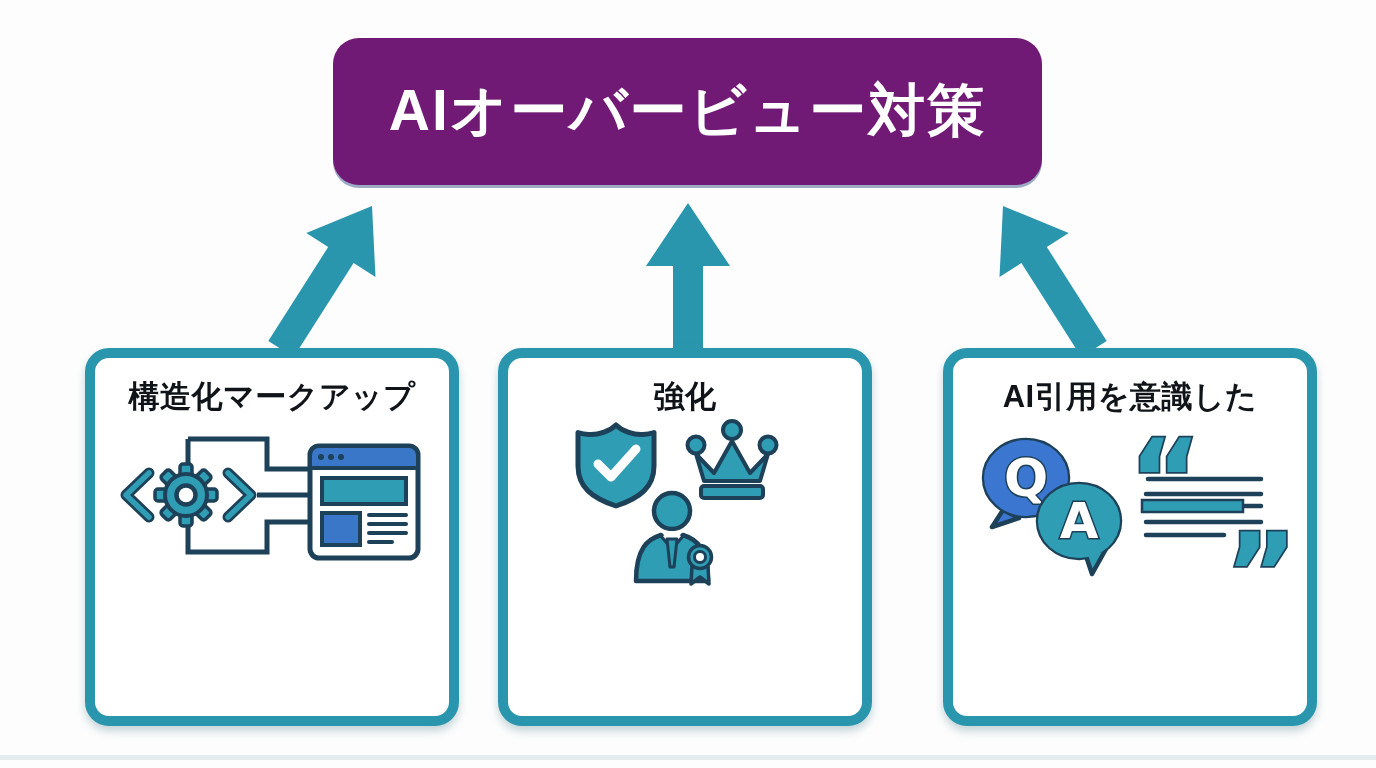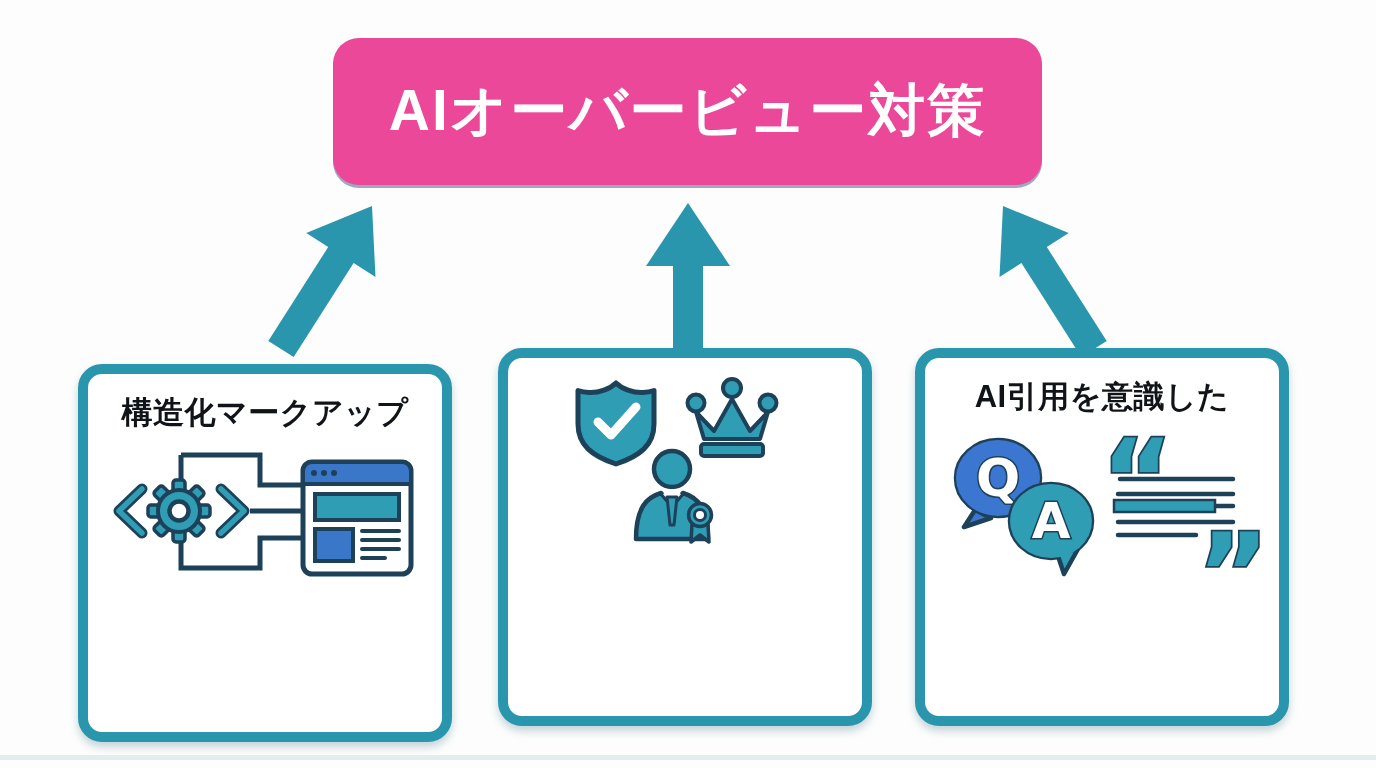--- a/index.html
+++ b/index.html
@@ -4,38 +4,38 @@
 <style>
   html,body{margin:0;padding:0;background:#e9e9e9;}
   .canvas{
     position:relative;width:1376px;height:768px;overflow:hidden;
     background:#fdfdfd;
     font-family:"Liberation Sans","DejaVu Sans",sans-serif;
   }
   
   .banner{
     position:absolute;left:333px;top:38px;width:709px;height:147px;
-    background:#ec4899;border-radius:26px;
+    background:#701a75;border-radius:26px;
     display:flex;align-items:center;justify-content:center;
     box-shadow:0 3px 0 rgba(36,70,125,.45);
   }
   .banner-label{
     color:#ffffff;font-size:57px;font-weight:800;letter-spacing:2px;
     white-space:nowrap;
   }
   
   .arrows{position:absolute;left:0;top:0;width:1376px;height:768px;pointer-events:none;}
   
   .card{
     position:absolute;top:348px;width:374px;height:378px;box-sizing:border-box;
     background:#ffffff;border:10px solid #2a96ae;border-radius:24px;
     box-shadow:0 5px 9px rgba(110,150,160,.40);
     text-align:center;
   }
-  .card1{left:78px;margin-top:16px;} .card2{left:498px;} .card3{left:915px;}
+  .card1{left:85px;} .card2{left:498px;} .card3{left:943px;}
   .card-title{
     margin-top:18px;color:#101418;font-weight:800;
     font-size:31px;line-height:1.35;letter-spacing:.5px;
   }
   .card-icon{display:block;margin:0 auto;overflow:visible;}
   .icon1{margin-top:16px;}
   .icon2{margin-top:0px;}
   .icon3{margin-top:8px;}
   
   .bottom-strip{
@@ -115,20 +115,21 @@
           <line x1="247" y1="90" x2="284" y2="90"></line>
           <line x1="247" y1="99" x2="284" y2="99"></line>
           <line x1="247" y1="108" x2="270" y2="108"></line>
         </g>
       </g>
     </svg>
   </div>
 
   <div class="card card2">
     <div class="card-title">
+      <div>強化</div>
     </div>
     <svg class="card-icon icon2" width="280" height="172" viewBox="0 0 280 172">
 
       <g>
         <path d="M71 7 C65 13 54 17 44 16.5 C40 16.3 36 15.5 33 14.5 L33 48 C33 69 47 80 71 88 C95 80 109 69 109 48 L109 14.5 C106 15.5 102 16.3 98 16.5 C88 17 77 13 71 7 Z" fill="#2f9db4" stroke="#1d4159" stroke-width="5" stroke-linejoin="round"></path>
         <polyline points="53,46 66,59 91,31" fill="none" stroke="#ffffff" stroke-width="9" stroke-linecap="round" stroke-linejoin="round"></polyline>
       </g>
 
       <g fill="#2f9db4" stroke="#1d4159" stroke-width="4" stroke-linejoin="round">
         <circle cx="151" cy="27" r="8.5"></circle>

